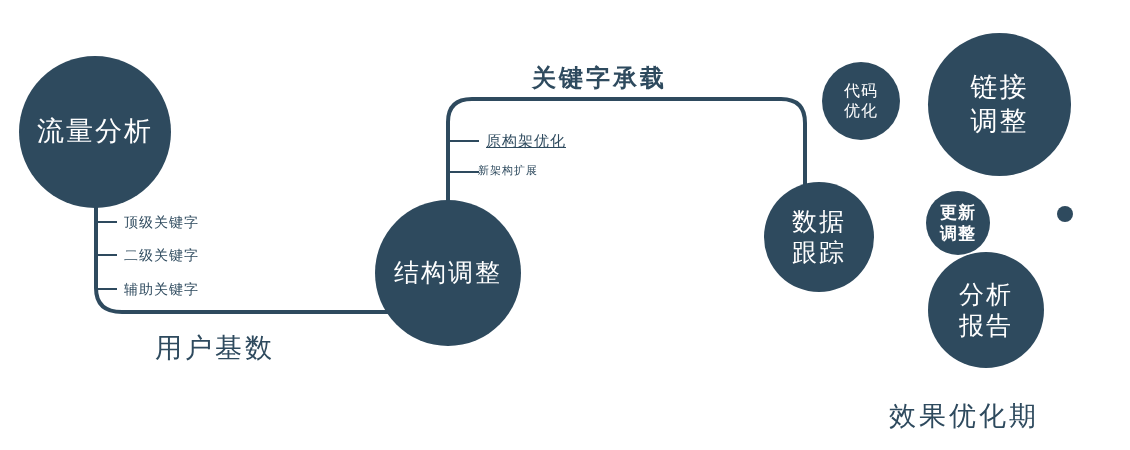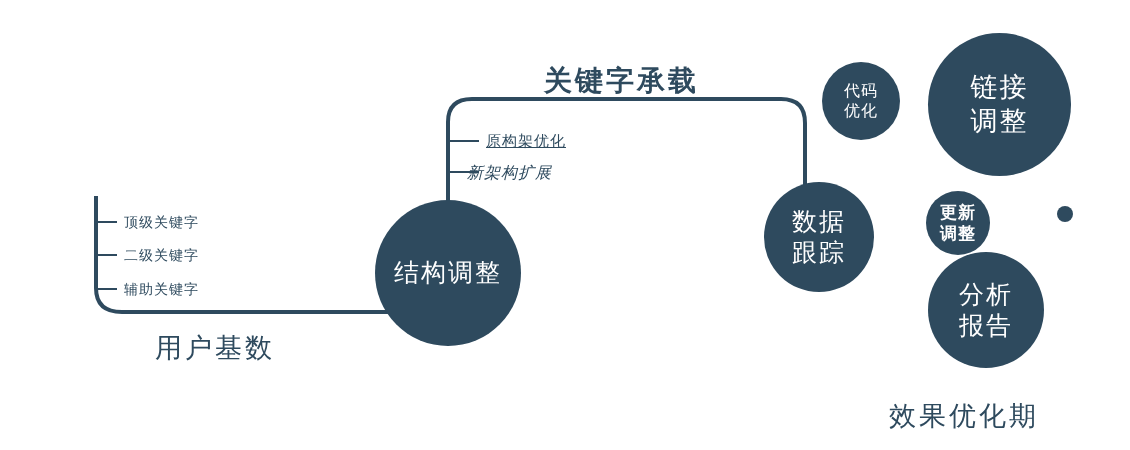--- a/index.html
+++ b/index.html
@@ -59,57 +59,60 @@
   .c-report    { left: 928px; top: 252px; width: 116px; height: 116px; font-size: 25px; }
   .c-dot       { left: 1057px; top: 206px; width: 16px; height: 16px; }
 
   .edge-label {
     position: absolute;
     color: var(--primary);
     font-weight: 600;
     letter-spacing: 3px;
     white-space: nowrap;
   }
-  .lbl-keyword-carrying { left: 544px; top: 62px;  font-size: 28px; }
+  .lbl-keyword-carrying { left: 532px; top: 62px;  font-size: 24px; }
   .lbl-user-base        { left: 155px; top: 330px; font-size: 27px; font-weight: 400; }
   .lbl-caption          { left: 889px; top: 398px; font-size: 27px; font-weight: 500; }
 
   .branch-label {
     position: absolute;
     color: var(--primary);
     font-size: 14px;
     font-weight: 500;
     letter-spacing: 1px;
     white-space: nowrap;
   }
   .b-top   { left: 124px; top: 214px; }
   .b-sec   { left: 124px; top: 247px; }
   .b-aux   { left: 124px; top: 281px; }
   .b-orig  { left: 486px; top: 132px; font-size: 15px; text-decoration: underline; }
-  .b-new   { left: 467px; top: 163px; font-size: 16px; font-style: italic; }
+  .b-new   { left: 478px; top: 163px; font-size: 11px; }
 </style>
 </head>
 <body>
 
 <div class="canvas">
 
   <svg class="wires" viewBox="0 0 1130 450" xmlns="http://www.w3.org/2000/svg">
 
     <path class="edge" d="M 96 196 L 96 288 Q 96 312 122 312 L 396 312"></path>
 
     <path class="tick" d="M 96 222 L 117 222"></path>
     <path class="tick" d="M 96 255 L 117 255"></path>
     <path class="tick" d="M 98 289 L 117 289"></path>
 
     <path class="edge" d="M 448 204 L 448 122 Q 448 99 472 99 L 781 99 Q 805 99 805 123 L 805 186"></path>
 
     <path class="tick" d="M 448 141 L 479 141"></path>
     <path class="tick" d="M 448 172 L 479 172"></path>
   </svg>
 
+  <div class="circle c-traffic">
+    <span>流量分析</span>
+  </div>
 
   <div class="circle c-tracking">
     <span>数据</span>
     <span>跟踪</span>
   </div>
 
   <div class="circle c-structure">
     <span>结构调整</span>
   </div>
 

